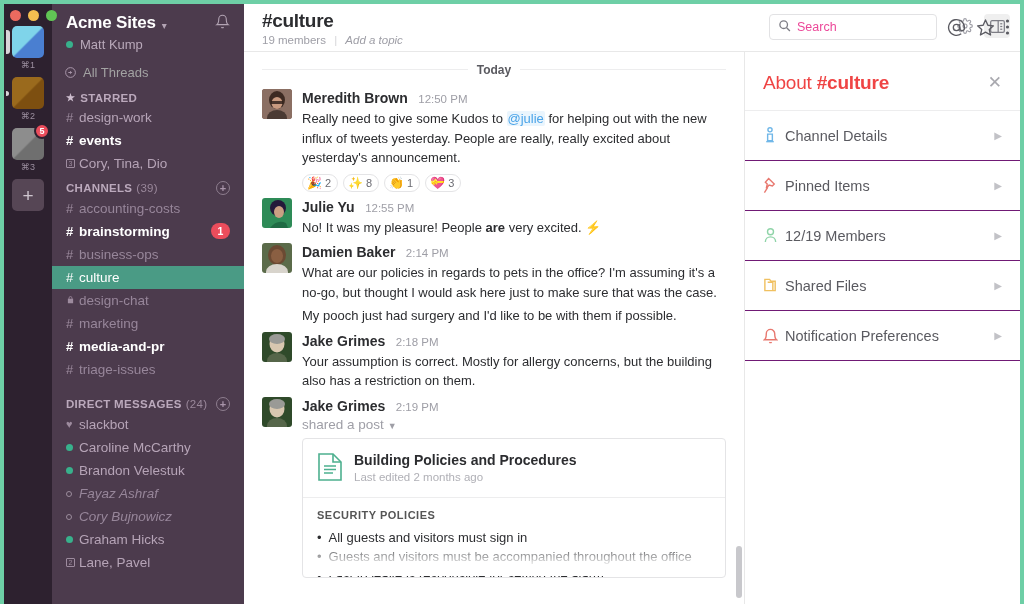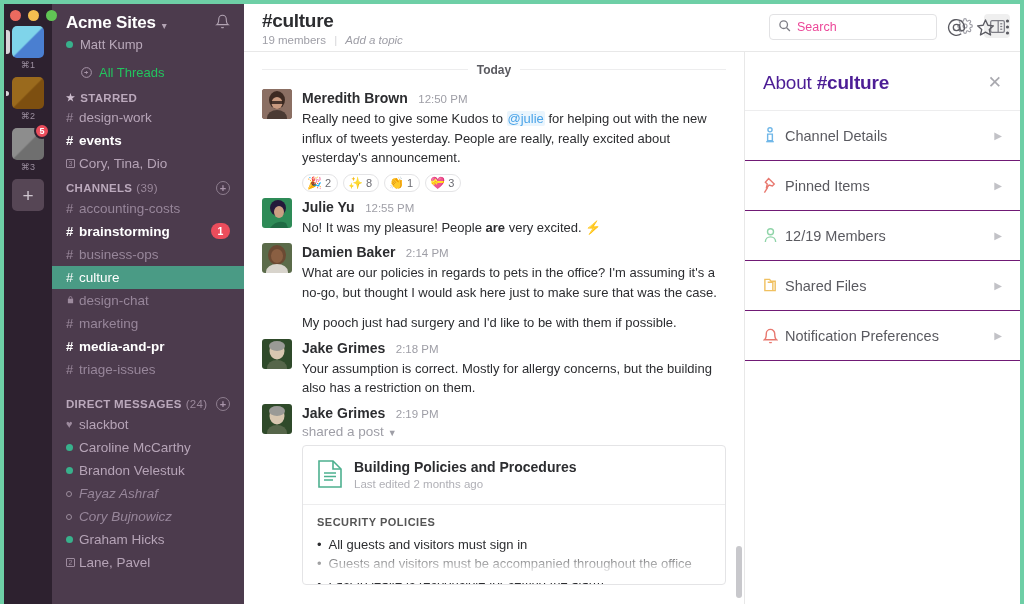--- a/index.html
+++ b/index.html
@@ -89,22 +89,22 @@
   .caret { color: #b3a4b4; font-size: 10px; margin-left: 6px; margin-top: 6px; }
   .bell-ico { margin-left: auto; color: #b3a4b4; }
   .user-row { display: flex; align-items: center; margin-top: 4px; }
   .presence {
     width: 7px; height: 7px; border-radius: 50%;
     background: #38b18c; margin-right: 7px; flex: 0 0 7px;
   }
   .user-name { color: #b9a9ba; font-size: 13px; }
 
   .nav-item {
-    padding: 3px 28px; display: flex; align-items: center;
-    color: #22c55e; cursor: pointer; line-height: 20px;
+    padding: 3px 12px; display: flex; align-items: center;
+    color: #a3a3a3; cursor: pointer; line-height: 20px;
   }
   .nav-item .gl { margin-right: 6px; opacity: .85; display: inline-flex; }
   .sec-head {
     padding: 6px 14px 2px 14px; display: flex; align-items: center;
     font-size: 11.5px; font-weight: bold; color: #bba9bc; letter-spacing: .3px;
   }
   .sec-head .cnt { font-weight: normal; color: #9a889b; margin-left: 4px; }
   .sec-head .plus {
     margin-left: auto; width: 14px; height: 14px; border-radius: 50%;
     border: 1px solid #8e7e8f; color: #a995aa; font-size: 11px; line-height: 12px;
@@ -188,21 +188,21 @@
   .ava {
     width: 30px; height: 30px; flex: 0 0 30px; border-radius: 3px;
     margin-right: 10px; background-size: cover; background-position: center;
     overflow: hidden; position: relative;
   }
   .mbody { flex: 1; min-width: 0; }
   .mhead { line-height: 17px; margin-bottom: 1px; }
   .mname { font-size: 14px; font-weight: bold; color: #2c2d30; }
   .mtime { font-size: 11.5px; color: #9e9ea6; margin-left: 6px; }
   .mtext { font-size: 13px; color: #2c2d30; line-height: 19.5px; }
-  .mtext + .mtext { margin-top: 11px; }
+  .mtext + .mtext { margin-top: 4px; }
   .mention { color: #4ba4e8; background: #eaf5fd; border-radius: 2px; padding: 0 1px; }
   .subtle { color: #9e9ea6; font-size: 13.5px; }
   .subtle .dd { font-size: 9px; margin-left: 4px; color: #9e9ea6; }
 
   .reacts { display: flex; gap: 5px; margin-top: 6px; }
   .react {
     display: flex; align-items: center; gap: 3px;
     border: 1px solid #e4e4e6; border-radius: 10px;
     padding: 1px 6px 1px 4px; background: #fff; cursor: pointer;
     font-size: 11px; color: #6b6b72;
@@ -237,21 +237,21 @@
   
   #details {
     width: 276px; flex: 0 0 276px;
     border-left: 1px solid #e8e8e8;
     background: #fff; padding: 0 0 0 0;
   }
   .det-head {
     display: flex; align-items: center; padding: 20px 18px 16px 18px;
     border-bottom: 1px solid #ededee;
   }
-  .det-title { font-size: 19px; color: #4c1d95; font-weight: normal; letter-spacing: -.2px; }
+  .det-title { font-size: 19px; color: #ef4444; font-weight: normal; letter-spacing: -.2px; }
   .det-title b { font-weight: bold; }
   .det-close { margin-left: auto; color: #a9a9af; cursor: pointer; font-size: 17px; line-height: 16px; }
   .det-row {
     display: flex; align-items: center; padding: 16px 18px;
     border-bottom: 1px solid #701a75; cursor: pointer;
   }
   .det-ico { width: 22px; flex: 0 0 22px; display: flex; align-items: center; }
   .det-lbl { font-size: 14.5px; color: #5a5a60; }
   .det-arrow { margin-left: auto; color: #c2c2c7; font-size: 10px; }
 </style>

